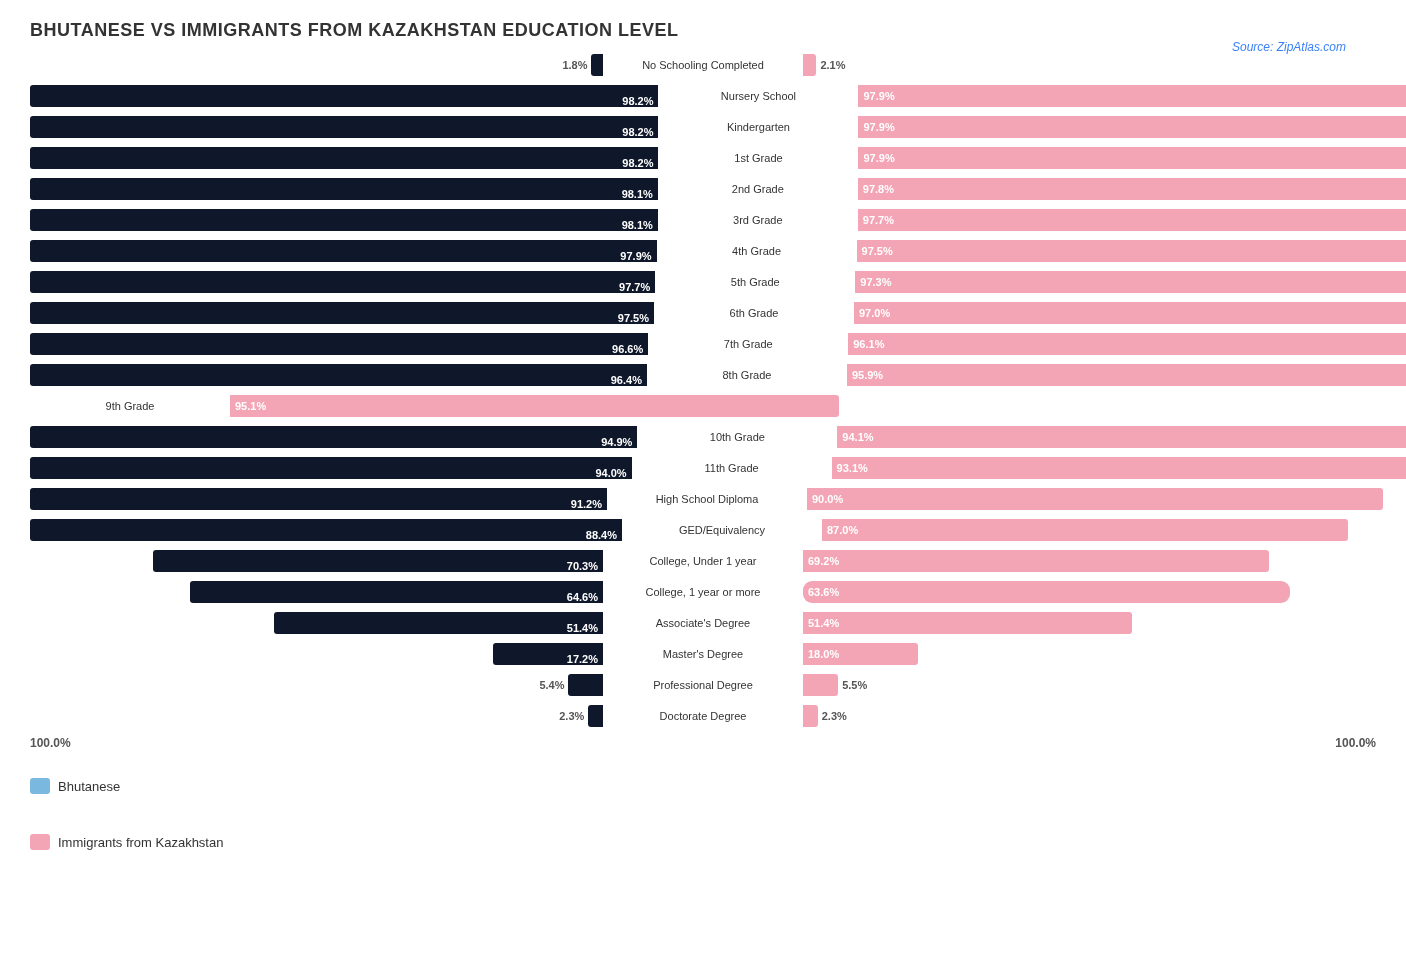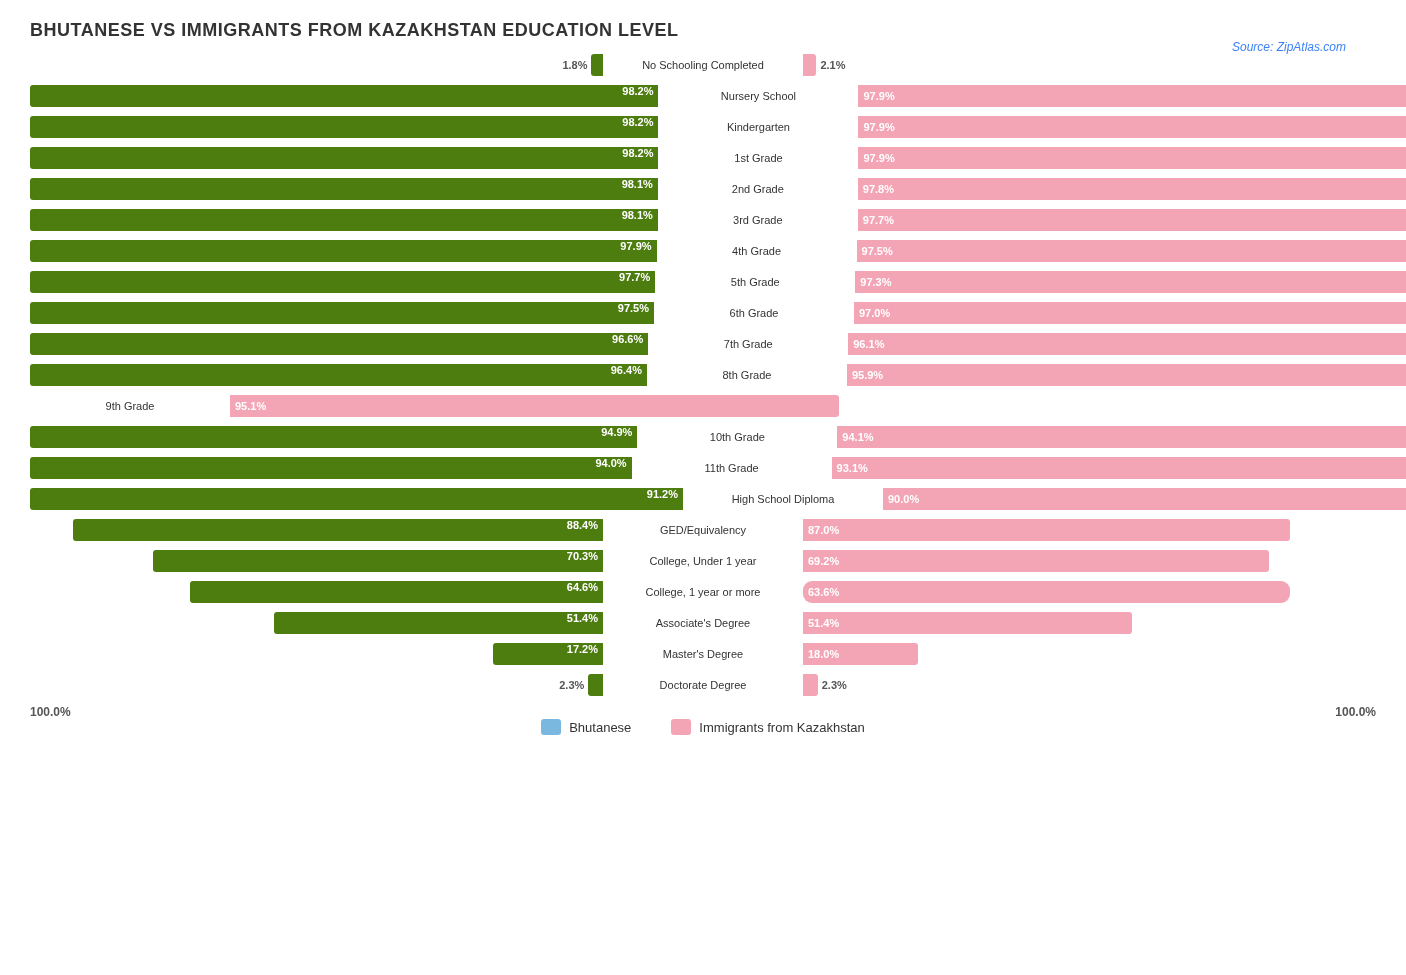--- a/index.html
+++ b/index.html
@@ -27,21 +27,22 @@
       font-style: italic;
     }
     .chart-area {
       position: relative;
       margin-top: 10px;
     }
     .legend {
       display: flex;
       justify-content: center;
       gap: 40px;
-      margin-top: 0;
+      margin-top: 28px;
+      flex-direction: column;
     }
     .legend-item {
       display: flex;
       align-items: center;
       gap: 8px;
       font-size: 13px;
       color: #333;
     }
     .legend-swatch {
       width: 20px;
@@ -80,24 +81,24 @@
       width: 200px;
       text-align: center;
       font-size: 11px;
       color: #333;
       padding: 2px 4px;
       flex-shrink: 0;
       background: rgba(255,255,255,0.9);
     }
     .blue-bar {
       height: 22px;
-      background: #4d7c0f;
+      background: #0f172a;
       border-radius: 3px 0 0 3px;
       display: flex;
-      align-items: flex-start;
+      align-items: flex-end;
       justify-content: flex-end;
       padding-right: 5px;
       position: relative;
       min-width: 2px;
     }
     .pink-bar {
       height: 22px;
       background: #f4a5b5;
       border-radius: 0 3px 3px 0;
       display: flex;
@@ -342,42 +343,42 @@
     <div class="right-bar-wrap">
       <div class="pink-bar" style="width:595.8399999999999px;">
         <span class="val-right">93.1%</span>
       </div>
 
     </div>
   </div>
         <div class="row-container">
     <div class="left-bar-wrap">
 
-      <div class="blue-bar" style="width:653px;">
+      <div class="blue-bar" style="width:577px;">
         <span class="val-left">91.2%</span>
       </div>
     </div>
     <div class="center-label">High School Diploma</div>
     <div class="right-bar-wrap">
       <div class="pink-bar" style="width:576px;">
         <span class="val-right">90.0%</span>
       </div>
 
     </div>
   </div>
         <div class="row-container">
     <div class="left-bar-wrap">
 
-      <div class="blue-bar" style="width:530px;">
+      <div class="blue-bar" style="width:592px;">
         <span class="val-left">88.4%</span>
       </div>
     </div>
     <div class="center-label">GED/Equivalency</div>
     <div class="right-bar-wrap">
-      <div class="pink-bar" style="width:487px;">
+      <div class="pink-bar" style="width:526px;">
         <span class="val-right">87.0%</span>
       </div>
 
     </div>
   </div>
         <div class="row-container">
     <div class="left-bar-wrap">
 
       <div class="blue-bar" style="width:449.91999999999996px;">
         <span class="val-left">70.3%</span>
@@ -427,20 +428,35 @@
       <div class="blue-bar" style="width:110.07999999999998px;">
         <span class="val-left">17.2%</span>
       </div>
     </div>
     <div class="center-label">Master's Degree</div>
     <div class="right-bar-wrap">
       <div class="pink-bar" style="width:115.19999999999999px;">
         <span class="val-right">18.0%</span>
       </div>
 
+    </div>
+  </div>
+        <div class="row-container">
+    <div class="left-bar-wrap">
+      <span class="val-outside-left">5.4%</span>
+      <div class="blue-bar" style="width:34.56px;">
+        
+      </div>
+    </div>
+    <div class="center-label">Professional Degree</div>
+    <div class="right-bar-wrap">
+      <div class="pink-bar" style="width:35.2px;">
+        
+      </div>
+      <span class="val-outside-right">5.5%</span>
     </div>
   </div>
         <div class="row-container">
     <div class="left-bar-wrap">
       <span class="val-outside-left">2.3%</span>
       <div class="blue-bar" style="width:14.719999999999999px;">
         
       </div>
     </div>
     <div class="center-label">Doctorate Degree</div>

